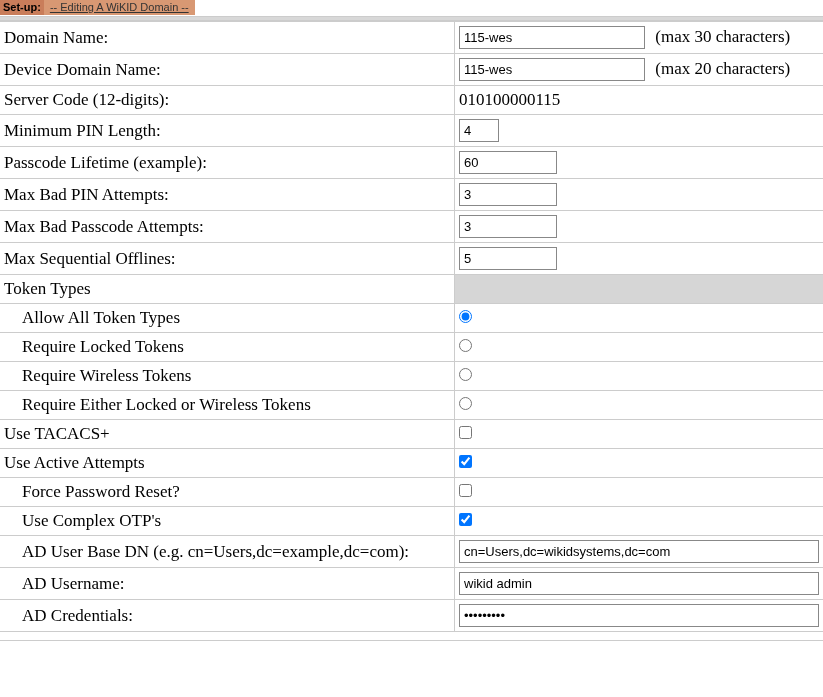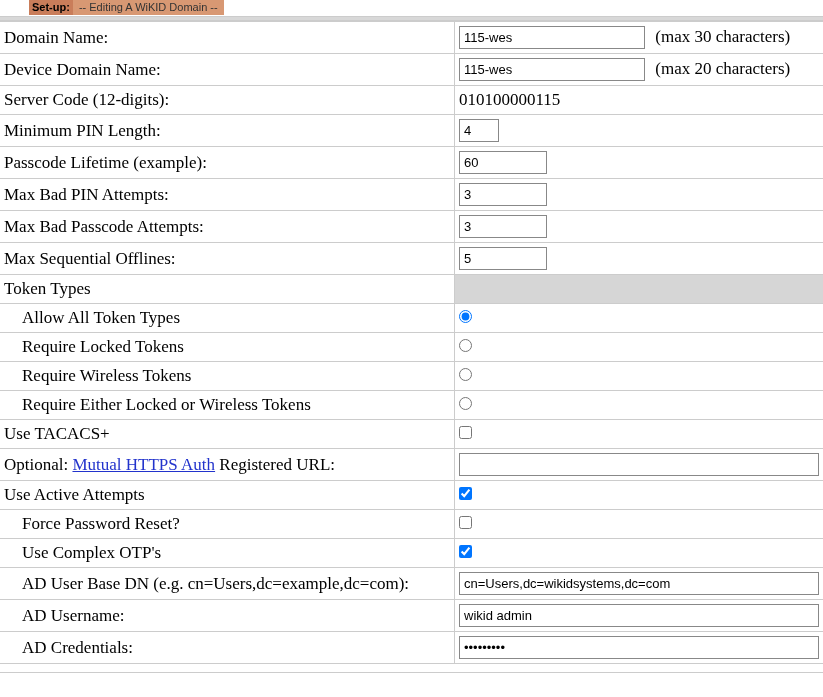--- a/index.html
+++ b/index.html
@@ -9,32 +9,32 @@
       background: #fff;
       width: 823px;
       overflow: hidden;
     }
     .header {
       display: flex;
       align-items: stretch;
       height: 15px;
       font-size: 11px;
       font-family: Verdana, Arial, sans-serif;
-      padding-left: 29px;
     }
     .header-setup {
       background: #c97d5a;
       font-weight: bold;
       padding: 1px 3px;
       color: #000;
     }
     .header-title {
       background: #d89873;
       padding: 1px 6px;
       color: #333;
+      text-decoration: underline;
     }
     .divider {
       height: 5px;
       background: #d8d8d8;
       border-top: 1px solid #ccc;
       border-bottom: 1px solid #ccc;
       margin-top: 1px;
     }
     table {
       width: 100%;
@@ -65,21 +65,21 @@
     }
     input[type=text], input[type=password] {
       font-family: Arial, sans-serif;
       font-size: 13px;
       padding: 3px 4px;
       border: 1px solid #888;
       border-radius: 0;
       background: #fff;
     }
     input.xs { width: 40px; }
-    input.sm { width: 88px; }
+    input.sm { width: 98px; }
     input.md { width: 186px; }
     input.full { width: 360px; }
     .hint {
       font-family: Georgia, serif;
       font-size: 17px;
       margin-left: 6px;
     }
     a.link {
       color: #2233cc;
       text-decoration: underline;
@@ -176,28 +176,20 @@
       <input type="radio" name="tokentype" style="">
     </td>
   </tr>
   <tr>
     <td class="label-cell">Use TACACS+</td>
     <td class="value-cell">
       <input type="checkbox" style="">
     </td>
   </tr>
   <tr>
-    <td class="label-cell">
-      <span>Optional: </span><a href="#" class="link">Mutual HTTPS Auth</a><span> Registered URL:</span>
-    </td>
-    <td class="value-cell">
-      <input type="text" class="full" value="" style="">
-    </td>
-  </tr>
-  <tr>
     <td class="label-cell">Use Active Attempts</td>
     <td class="value-cell">
       <input type="checkbox" checked="" style="">
     </td>
   </tr>
   <tr>
     <td class="label-cell indent">Force Password Reset?</td>
     <td class="value-cell">
       <input type="checkbox" style="">
     </td>

